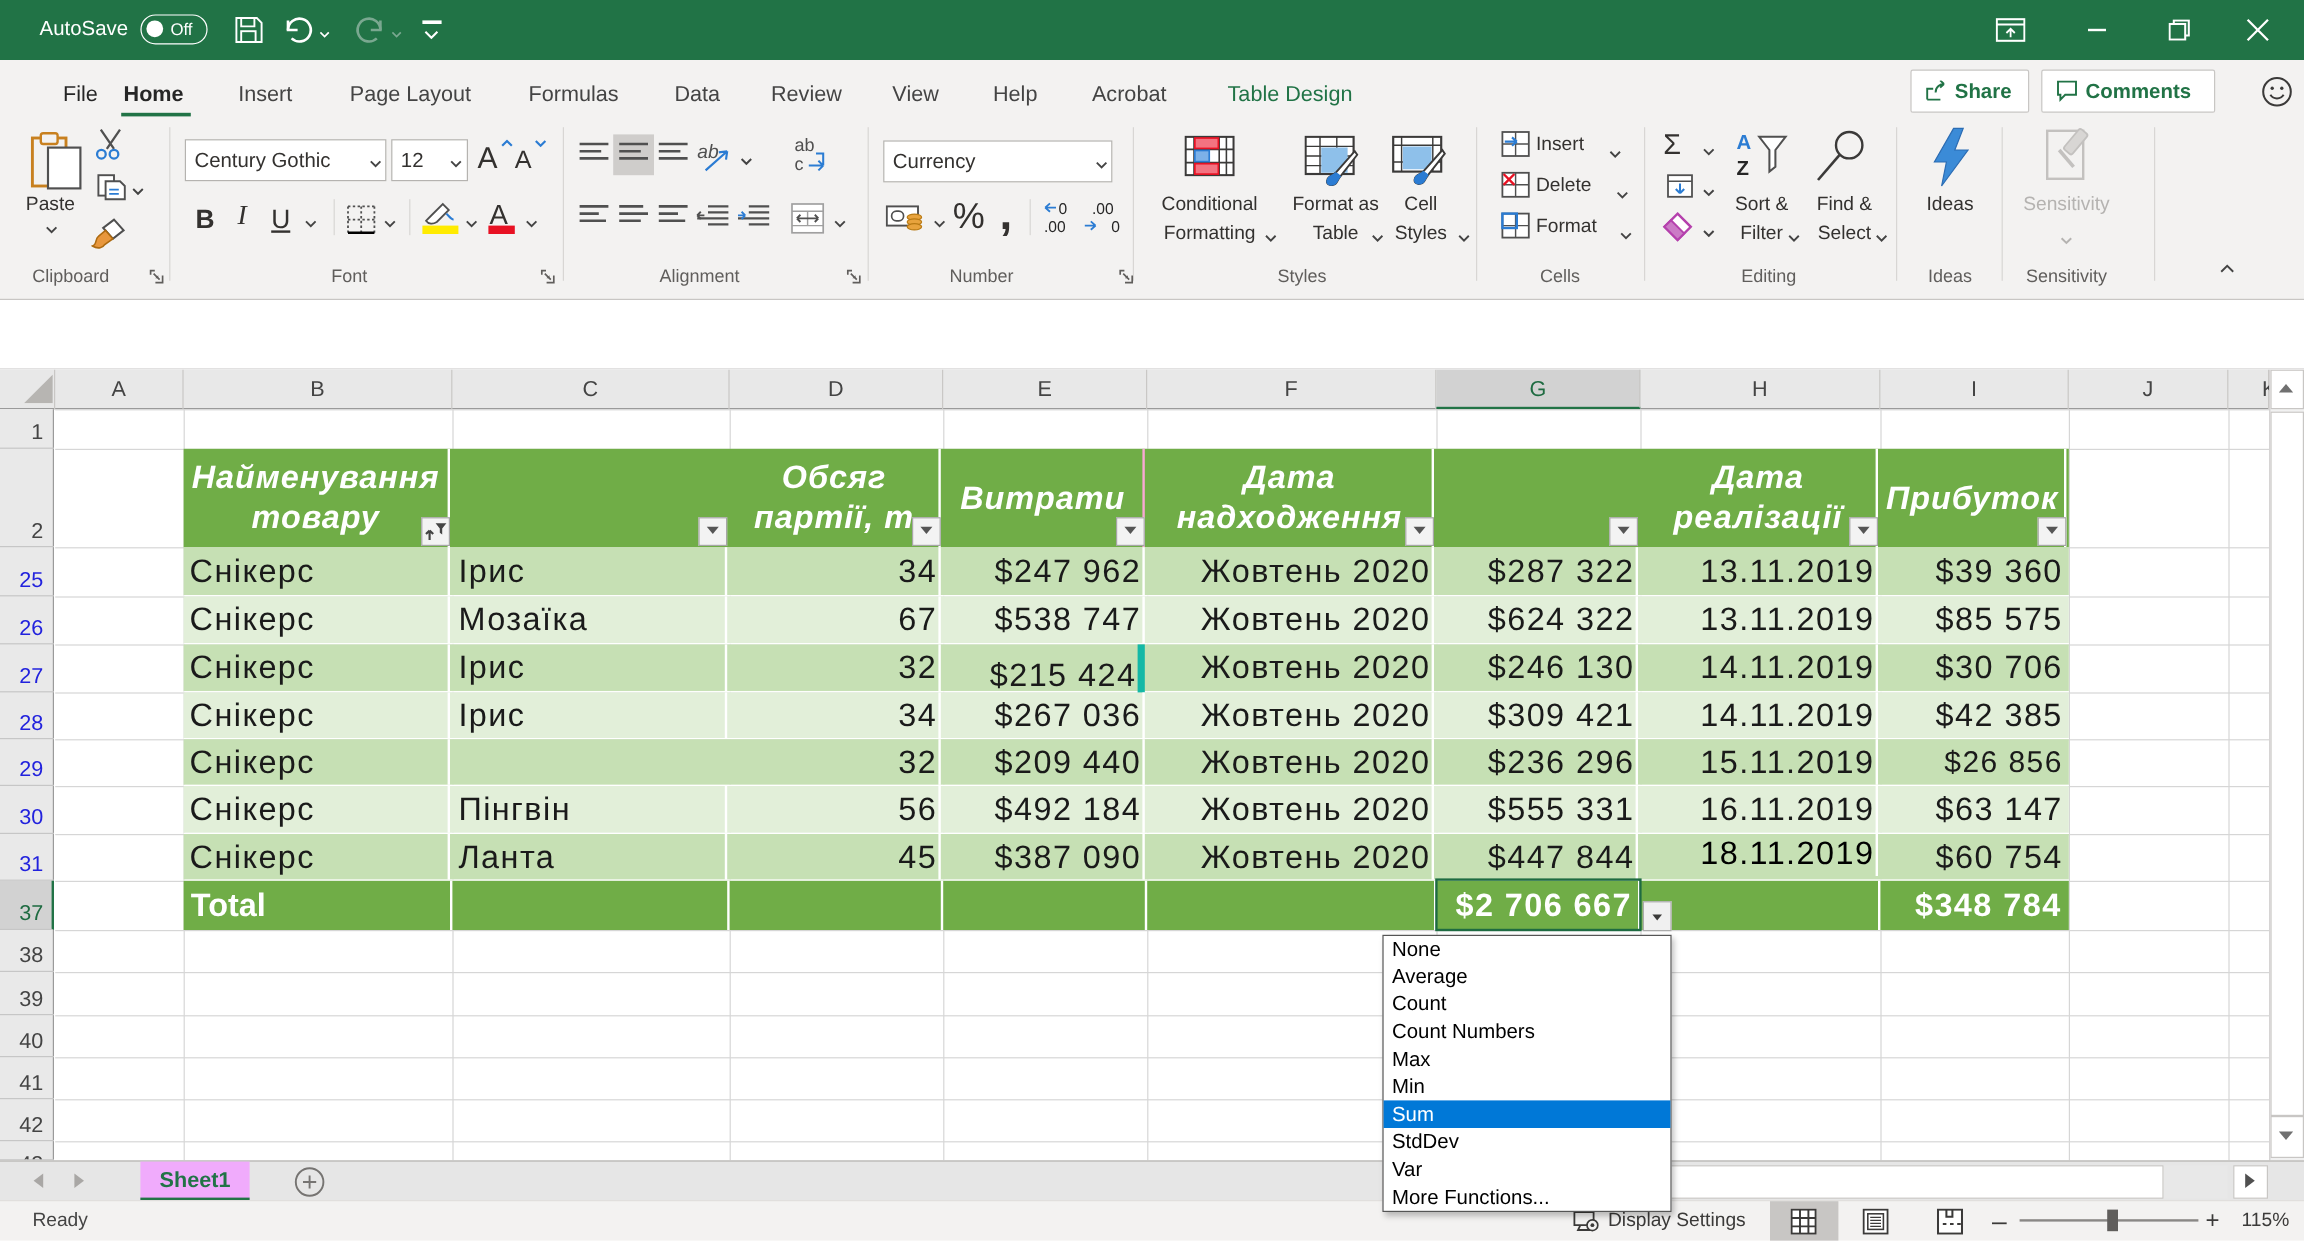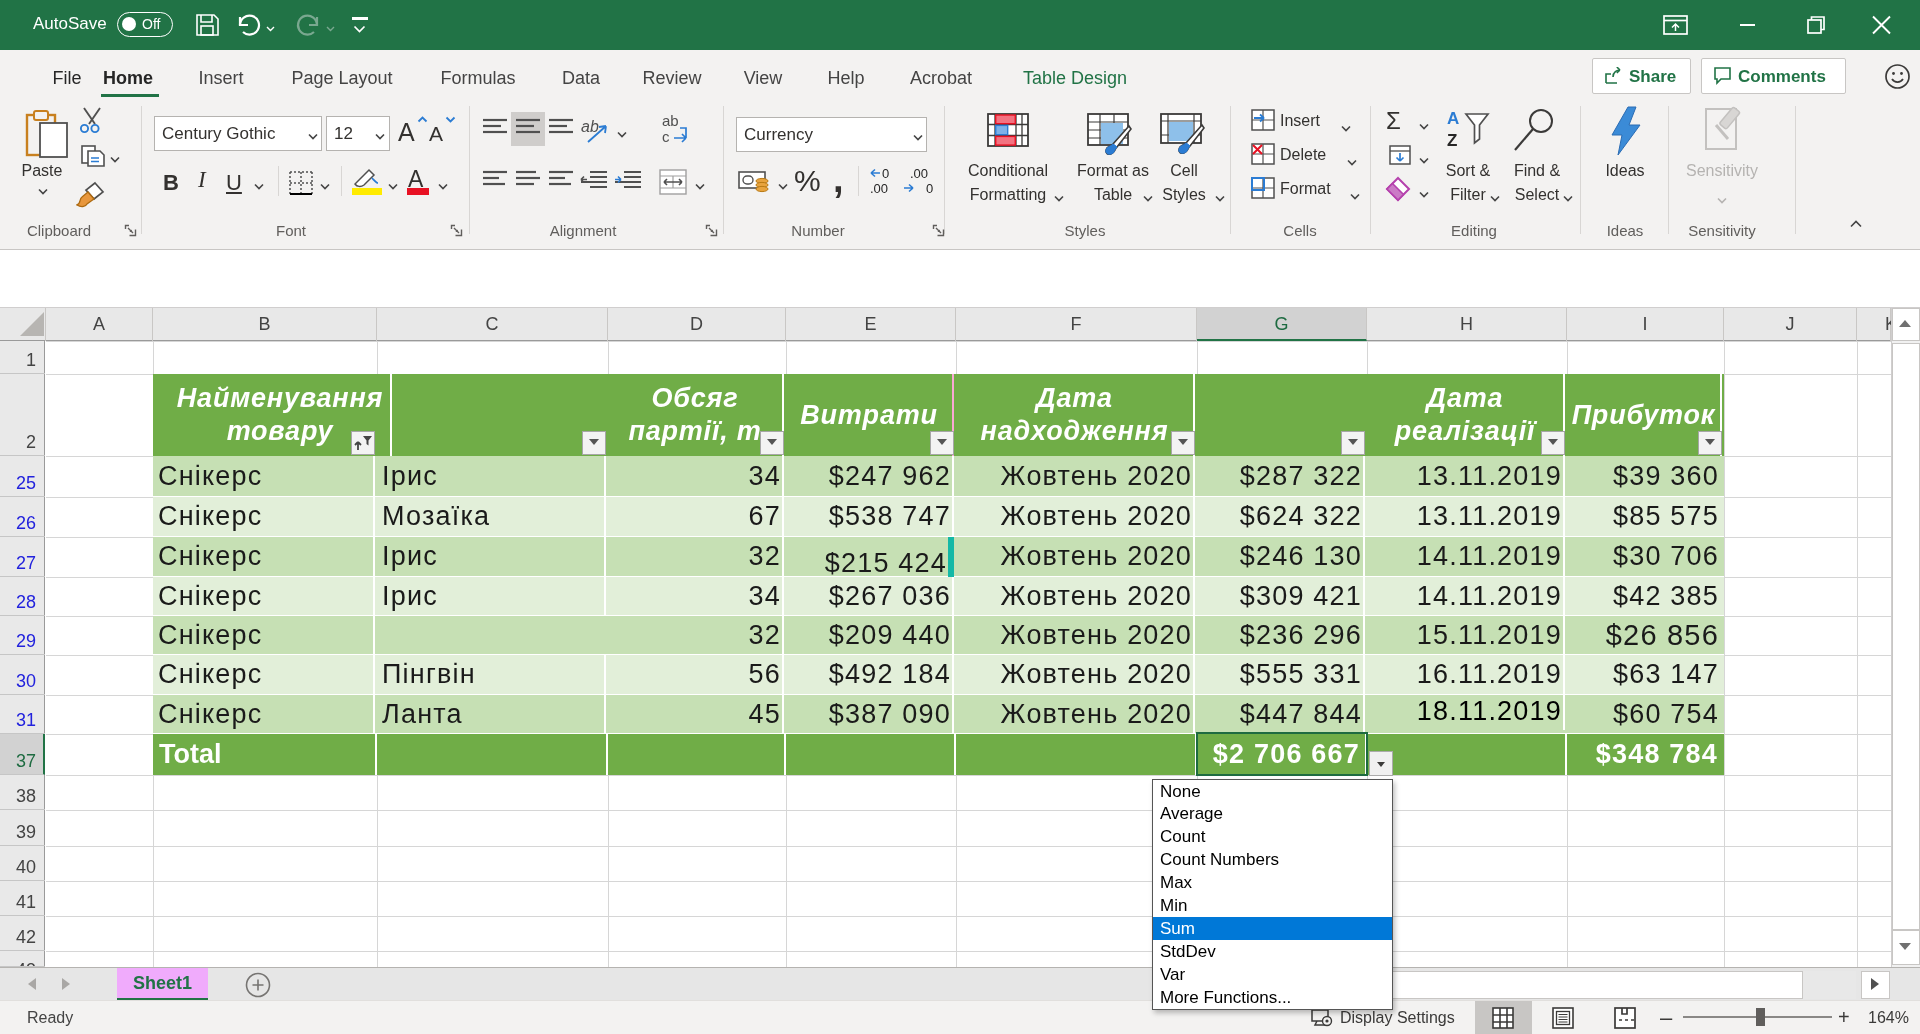--- a/index.html
+++ b/index.html
@@ -487,21 +487,21 @@
 <div class="abs" style="left:46px;top:347px;width:1845px;height:1px;background:#d6d6d6;"></div>
 <div class="abs" style="left:46px;top:387px;width:1845px;height:1px;background:#d6d6d6;"></div>
 <div class="abs" style="left:46px;top:426px;width:1845px;height:1px;background:#d6d6d6;"></div>
 <div class="abs" style="left:46px;top:467px;width:1845px;height:1px;background:#d6d6d6;"></div>
 <div class="abs" style="left:46px;top:502px;width:1845px;height:1px;background:#d6d6d6;"></div>
 <div class="abs" style="left:46px;top:538px;width:1845px;height:1px;background:#d6d6d6;"></div>
 <div class="abs" style="left:46px;top:573px;width:1845px;height:1px;background:#d6d6d6;"></div>
 <div class="abs" style="left:46px;top:608px;width:1845px;height:1px;background:#d6d6d6;"></div>
 <div class="abs" style="left:46px;top:643px;width:1845px;height:1px;background:#d6d6d6;"></div>
 <div class="abs" style="left:153px;top:66px;width:1571px;height:82px;background:#70ad47;"></div>
-<div class="abs" style="left:153px;top:66px;width:222px;height:82px;border-right:2px solid #fff;display:flex;align-items:center;justify-content:center;text-align:center;color:#fff;font-size:27px;font-weight:bold;font-style:italic;letter-spacing:0.8px;line-height:33px;margin-left:17px;">Найменування<br>товару</div>
+<div class="abs" style="left:153px;top:66px;width:222px;height:82px;border-right:2px solid #fff;display:flex;align-items:center;justify-content:center;text-align:center;color:#fff;font-size:27px;font-weight:bold;font-style:italic;letter-spacing:0.8px;line-height:33px;">Найменування<br>товару</div>
 <div class="abs" style="left:351px;top:123px;width:24px;height:24px;background:#f3f3f3;border:1px solid #a6a6a6;"></div>
 <svg class="abs" style="left:354px;top:126px" width="19" height="18" viewBox="0 0 19 18">
 <path d="M4 8 v8 m0-8 l-3 3 m3-3 l3 3" stroke="#444" stroke-width="1.8" fill="none"></path>
 <path d="M9 2 h9 l-3.5 4.5 v5 l-2-1.5 v-3.5 z" fill="#444"></path>
       </svg>
 <div class="abs" style="left:582px;top:123px;width:24px;height:24px;background:#f3f3f3;border:1px solid #a6a6a6;"></div>
 <div class="abs" style="left:589px;top:131px;width:0;height:0;border-left:5px solid transparent;border-right:5px solid transparent;border-top:6px solid #555;"></div>
 <div class="abs" style="left:608px;top:66px;width:176px;height:82px;border-right:2px solid #fff;display:flex;align-items:center;justify-content:center;text-align:center;color:#fff;font-size:27px;font-weight:bold;font-style:italic;letter-spacing:0.8px;line-height:33px;">Обсяг<br>партії, т</div>
 <div class="abs" style="left:760px;top:123px;width:24px;height:24px;background:#f3f3f3;border:1px solid #a6a6a6;"></div>
 <div class="abs" style="left:767px;top:131px;width:0;height:0;border-left:5px solid transparent;border-right:5px solid transparent;border-top:6px solid #555;"></div>
@@ -560,21 +560,21 @@
 <div class="abs" style="left:1367px;top:269px;width:198px;height:38px;border-right:2px solid #fff;padding-right:1px;display:flex;align-items:center;justify-content:flex-end;font-size:27px;letter-spacing:1.2px;color:#1a1a1a;">14.11.2019</div>
 <div class="abs" style="left:1567px;top:269px;width:155px;height:38px;border-right:2px solid transparent;padding-right:1px;display:flex;align-items:center;justify-content:flex-end;font-size:27px;letter-spacing:1.2px;color:#1a1a1a;">$42 385</div>
 <div class="abs" style="left:153px;top:308px;width:1571px;height:38px;background:#c6e0b4;"></div>
 <div class="abs" style="left:153px;top:346px;width:1571px;height:1px;background:#fff;"></div>
 <div class="abs" style="left:153px;top:308px;width:222px;height:38px;border-right:2px solid #fff;padding-left:5px;display:flex;align-items:center;justify-content:flex-start;font-size:27px;letter-spacing:1.2px;color:#1a1a1a;">Снікерс</div>
 <div class="abs" style="left:608px;top:308px;width:176px;height:38px;border-right:2px solid #fff;padding-right:1px;display:flex;align-items:center;justify-content:flex-end;font-size:27px;letter-spacing:1.2px;color:#1a1a1a;">32</div>
 <div class="abs" style="left:786px;top:308px;width:168px;height:38px;border-right:2px solid #fff;padding-right:1px;display:flex;align-items:center;justify-content:flex-end;font-size:27px;letter-spacing:1.2px;color:#1a1a1a;">$209 440</div>
 <div class="abs" style="left:956px;top:308px;width:239px;height:38px;border-right:2px solid #fff;padding-right:1px;display:flex;align-items:center;justify-content:flex-end;font-size:27px;letter-spacing:1.2px;color:#1a1a1a;">Жовтень 2020</div>
 <div class="abs" style="left:1197px;top:308px;width:168px;height:38px;border-right:2px solid #fff;padding-right:1px;display:flex;align-items:center;justify-content:flex-end;font-size:27px;letter-spacing:1.2px;color:#1a1a1a;">$236 296</div>
 <div class="abs" style="left:1367px;top:308px;width:198px;height:38px;border-right:2px solid #fff;padding-right:1px;display:flex;align-items:center;justify-content:flex-end;font-size:27px;letter-spacing:1.2px;color:#1a1a1a;">15.11.2019</div>
-<div class="abs" style="left:1567px;top:308px;width:155px;height:38px;border-right:2px solid transparent;padding-right:1px;display:flex;align-items:center;justify-content:flex-end;font-size:29px;letter-spacing:1.2px;color:#1a1a1a;">$26 856</div>
+<div class="abs" style="left:1567px;top:308px;width:155px;height:38px;border-right:2px solid transparent;padding-right:1px;display:flex;align-items:center;justify-content:flex-end;font-size:25px;letter-spacing:1.2px;color:#1a1a1a;">$26 856</div>
 <div class="abs" style="left:153px;top:347px;width:1571px;height:39px;background:#e2efd9;"></div>
 <div class="abs" style="left:153px;top:386px;width:1571px;height:1px;background:#fff;"></div>
 <div class="abs" style="left:153px;top:347px;width:222px;height:39px;border-right:2px solid #fff;padding-left:5px;display:flex;align-items:center;justify-content:flex-start;font-size:27px;letter-spacing:1.2px;color:#1a1a1a;">Снікерс</div>
 <div class="abs" style="left:377px;top:347px;width:229px;height:39px;border-right:2px solid #fff;padding-left:5px;display:flex;align-items:center;justify-content:flex-start;font-size:27px;letter-spacing:1.2px;color:#1a1a1a;">Пінгвін</div>
 <div class="abs" style="left:608px;top:347px;width:176px;height:39px;border-right:2px solid #fff;padding-right:1px;display:flex;align-items:center;justify-content:flex-end;font-size:27px;letter-spacing:1.2px;color:#1a1a1a;">56</div>
 <div class="abs" style="left:786px;top:347px;width:168px;height:39px;border-right:2px solid #fff;padding-right:1px;display:flex;align-items:center;justify-content:flex-end;font-size:27px;letter-spacing:1.2px;color:#1a1a1a;">$492 184</div>
 <div class="abs" style="left:956px;top:347px;width:239px;height:39px;border-right:2px solid #fff;padding-right:1px;display:flex;align-items:center;justify-content:flex-end;font-size:27px;letter-spacing:1.2px;color:#1a1a1a;">Жовтень 2020</div>
 <div class="abs" style="left:1197px;top:347px;width:168px;height:39px;border-right:2px solid #fff;padding-right:1px;display:flex;align-items:center;justify-content:flex-end;font-size:27px;letter-spacing:1.2px;color:#1a1a1a;">$555 331</div>
 <div class="abs" style="left:1367px;top:347px;width:198px;height:39px;border-right:2px solid #fff;padding-right:1px;display:flex;align-items:center;justify-content:flex-end;font-size:27px;letter-spacing:1.2px;color:#1a1a1a;">16.11.2019</div>
 <div class="abs" style="left:1567px;top:347px;width:155px;height:39px;border-right:2px solid transparent;padding-right:1px;display:flex;align-items:center;justify-content:flex-end;font-size:27px;letter-spacing:1.2px;color:#1a1a1a;">$63 147</div>
@@ -642,21 +642,21 @@
       </svg>
 <svg class="abs" style="left:1614px;top:6px" width="22" height="22" viewBox="0 0 22 22">
 <rect x="1" y="1" width="20" height="20" fill="#fff" stroke="#3b3a39" stroke-width="1.7"></rect>
 <path d="M8 1 v6 h5 v-6" fill="none" stroke="#3b3a39" stroke-width="1.7"></path>
 <path d="M5 13 h3 m3 0 h3 m3 0 h3" stroke="#3b3a39" stroke-width="1.5"></path>
       </svg>
 <div class="abs" style="left:1660px;top:4px;font-size:22px;color:#3b3a39;">–</div>
 <div class="abs" style="left:1683px;top:15px;width:149px;height:2px;background:#8a8886;"></div>
 <div class="abs" style="left:1756px;top:7px;width:9px;height:18px;background:#605e5c;"></div>
 <div class="abs" style="left:1838px;top:5px;font-size:20px;color:#3b3a39;">+</div>
-<div class="abs" style="left:1868px;top:8px;font-size:16px;color:#3b3a39;">164%</div>
+<div class="abs" style="left:1868px;top:8px;font-size:16px;color:#3b3a39;">115%</div>
 </div>
 <div class="abs" style="left:1152px;top:779px;width:241px;height:231px;background:#fff;border:1px solid #555;box-shadow:2px 3px 5px rgba(0,0,0,0.25);">
 <div class="abs" style="left:0;top:0.0px;width:239px;height:23px;color:#000;font-size:17px;padding-left:7px;display:flex;align-items:center;">None</div>
 <div class="abs" style="left:0;top:22.9px;width:239px;height:23px;color:#000;font-size:17px;padding-left:7px;display:flex;align-items:center;">Average</div>
 <div class="abs" style="left:0;top:45.8px;width:239px;height:23px;color:#000;font-size:17px;padding-left:7px;display:flex;align-items:center;">Count</div>
 <div class="abs" style="left:0;top:68.7px;width:239px;height:23px;color:#000;font-size:17px;padding-left:7px;display:flex;align-items:center;">Count Numbers</div>
 <div class="abs" style="left:0;top:91.6px;width:239px;height:23px;color:#000;font-size:17px;padding-left:7px;display:flex;align-items:center;">Max</div>
 <div class="abs" style="left:0;top:114.5px;width:239px;height:23px;color:#000;font-size:17px;padding-left:7px;display:flex;align-items:center;">Min</div>
 <div class="abs" style="left:0;top:137.4px;width:239px;height:23px;background:#0078d7;color:#fff;font-size:17px;padding-left:7px;display:flex;align-items:center;">Sum</div>
 <div class="abs" style="left:0;top:160.3px;width:239px;height:23px;color:#000;font-size:17px;padding-left:7px;display:flex;align-items:center;">StdDev</div>

